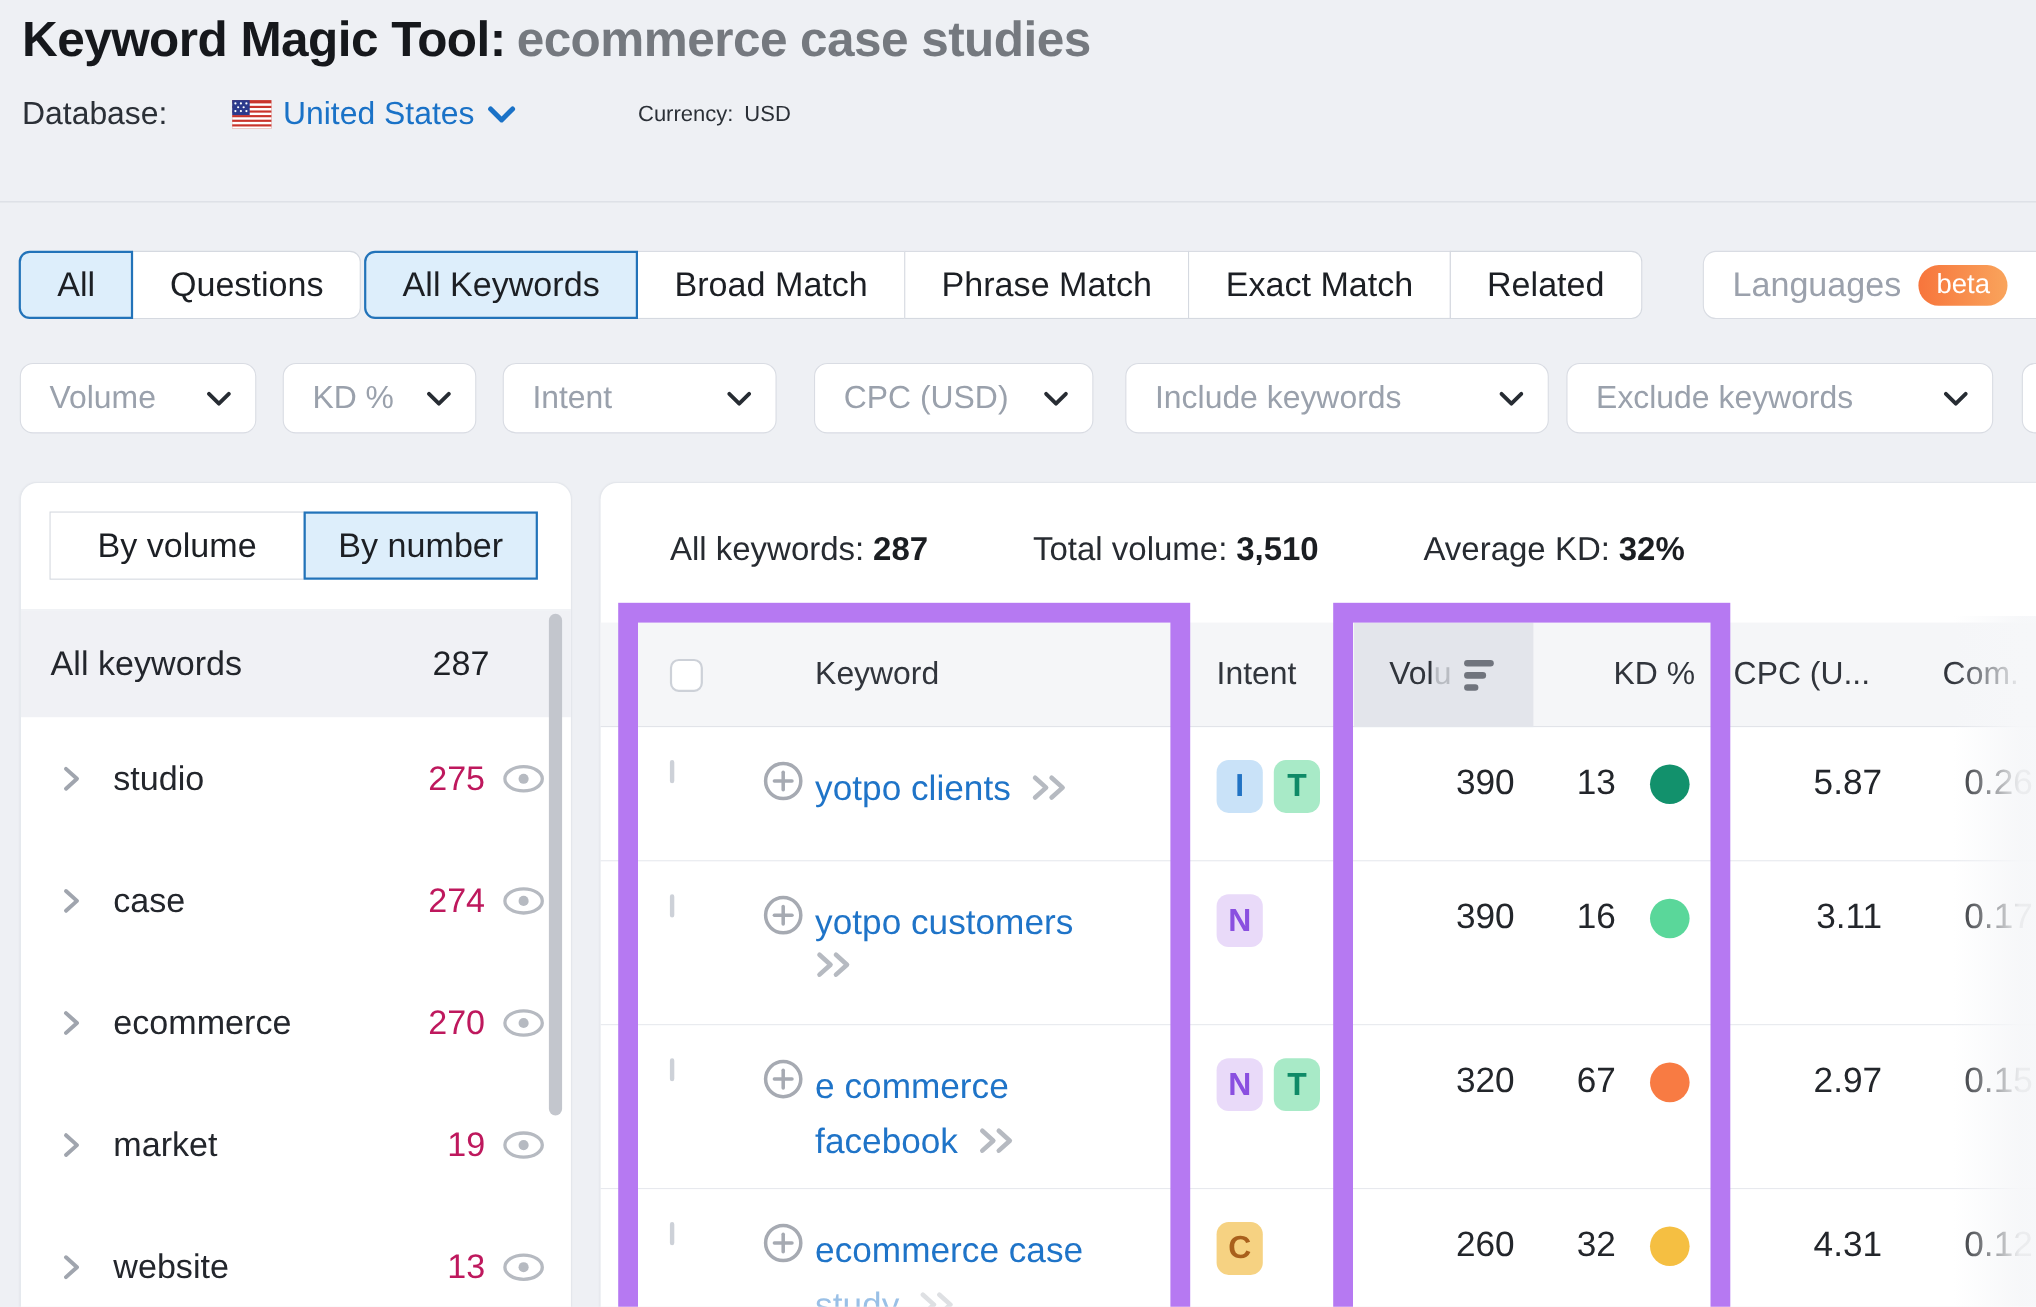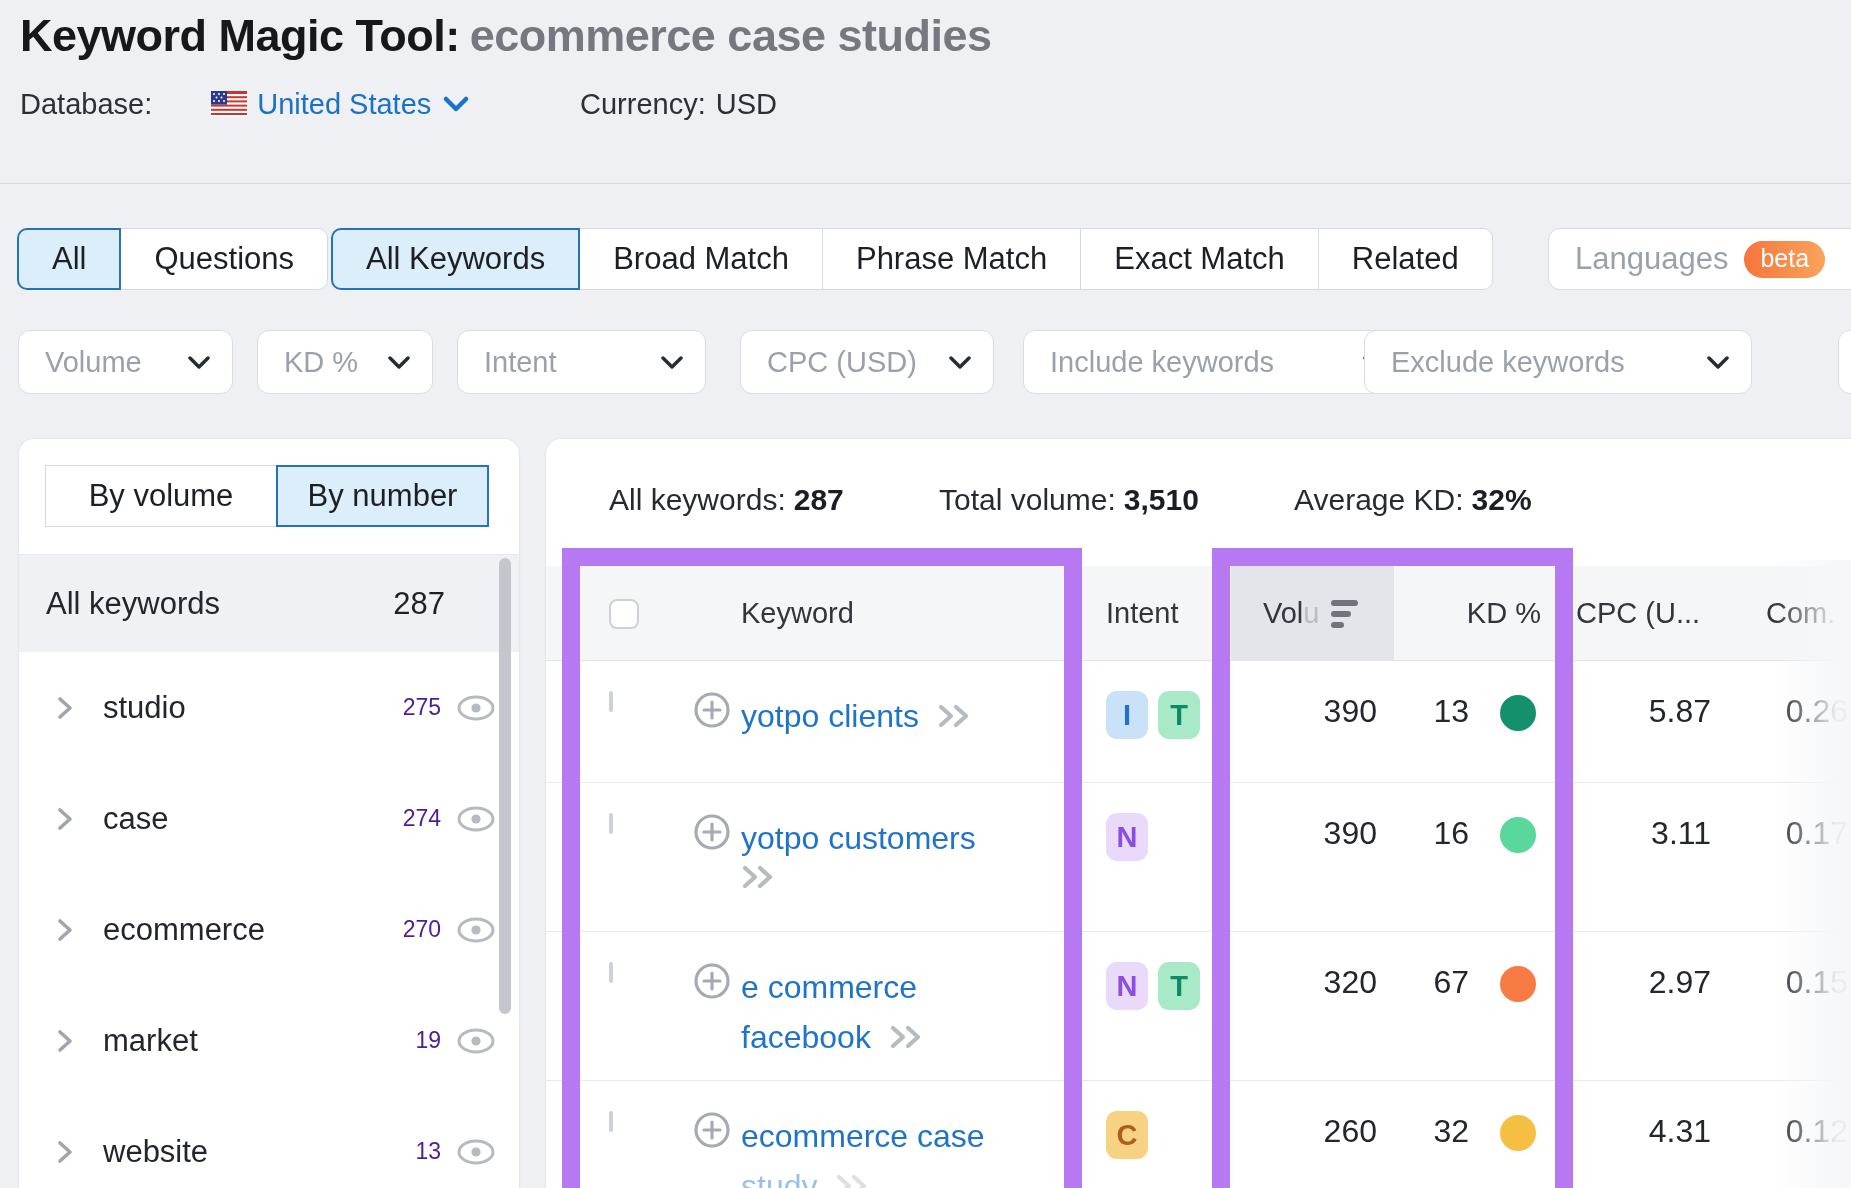--- a/index.html
+++ b/index.html
@@ -13,21 +13,21 @@
   
   .page-title { position:absolute; left:20px; top:10px; font-size:45px; font-weight:700; letter-spacing:-0.5px; }
   .page-title .t-main { color:#16181c; }
   .page-title .t-query { color:#75797f; margin-left:10px; }
   .db-row { position:absolute; left:20px; top:84px; height:40px; font-size:29px; color:#2b3037; display:flex; align-items:center; }
   .db-label { margin-right:12px; }
   .db-select { display:flex; align-items:center; cursor:pointer;padding-left:47px; }
   .flag { margin-right:10px; display:inline-flex; }
   .db-value { color:#1a72c7; }
   .db-caret { margin-left:12px; display:inline-flex; }
-  .currency { position:absolute; left:580px; top:84px; height:40px; display:flex; align-items:center; font-size:29px; color:#2b3037; }
+  .currency { position:absolute; left:580px; top:84px; height:40px; display:flex; align-items:center; font-size:20px; color:#2b3037; }
   .currency .cur-label { margin-right:10px; }
   .top-divider { position:absolute; left:0; top:183px; width:1851px; height:1px; background:#d8dbe1; }
 
   
   .tabs-row { position:absolute; left:0; top:228px; width:1851px; height:62px; }
   .seg { position:absolute; top:0; height:62px; display:flex; }
   .seg-g1 { left:17px; } .seg-g2 { left:331px; }
   .tab-btn {
     height:62px; display:flex; align-items:center; padding:0 33px;
     background:#fff; border:1px solid #d5d9e0; margin-left:-1px;
@@ -52,21 +52,21 @@
   .filters-row { position:absolute; left:0; top:330px; width:1851px; height:64px; }
   .filter-btn {
     position:absolute; top:0; height:64px; background:#fff;
     border:1px solid #d9dce3; border-radius:12px;
     display:flex; align-items:center; justify-content:space-between;
     padding:0 22px 0 26px; cursor:pointer;
   }
   .filter-btn .f-label { font-size:29px; color:#9aa1ac; white-space:nowrap; }
   .f-volume {left:18px; width:215px;} .f-kd {left:257px; width:176px;}
   .f-intent {left:457px; width:249px;} .f-cpc {left:740px; width:254px;}
-  .f-include {left:1023px; width:385px;} .f-exclude {left:1364px; width:388px;}
+  .f-include {left:1023px; width:385px;} .f-exclude {left:1424px; width:388px;}
   .f-partial {left:1838px; width:60px;}
 
   
   .sidebar-card {
     position:absolute; left:18px; top:438px; width:502px; height:770px;
     background:#fff; border:1px solid #e4e7ec; border-bottom:none;
     border-radius:16px 16px 0 0; box-shadow:0 1px 2px rgba(20,30,50,.04);
   }
   .side-toggle { position:absolute; left:27px; top:26px; height:62px; display:flex; }
   .side-toggle .tab-btn { font-size:31px; }
@@ -78,21 +78,21 @@
     padding:0 74px 0 27px; cursor:pointer;
   }
   .all-row .s-label { font-size:31px; color:#23262c; flex:1; }
   .all-row .s-count { font-size:31px; color:#1e2126; }
   .side-item {
     height:111px; display:flex; align-items:center;
     padding:0 22px 0 36px; cursor:pointer;
   }
   .side-item .s-chevron { width:24px; display:flex; margin-right:24px; }
   .side-item .s-label { font-size:31px; color:#23262c; flex:1; }
-  .side-item .s-count { font-size:23px; color:#4c1d95; width:80px; text-align:right; margin-right:14px; }
+  .side-item .s-count { font-size:31px; color:#be185d; width:80px; text-align:right; margin-right:14px; }
   .side-item .s-eye { width:42px; display:flex; justify-content:flex-end; }
   .side-scrollbar { position:absolute; right:8px; top:119px; width:12px; height:456px; border-radius:6px; background:#c3c6cd; }
 
   
   .main-card {
     position:absolute; left:545px; top:438px; width:1320px; height:770px;
     background:#fff; border:1px solid #e4e7ec; border-bottom:none;
     border-radius:16px 0 0 0; box-shadow:0 1px 2px rgba(20,30,50,.04);
   }
   .stats-row { position:absolute; left:0; top:0; width:100%; height:127px; }

